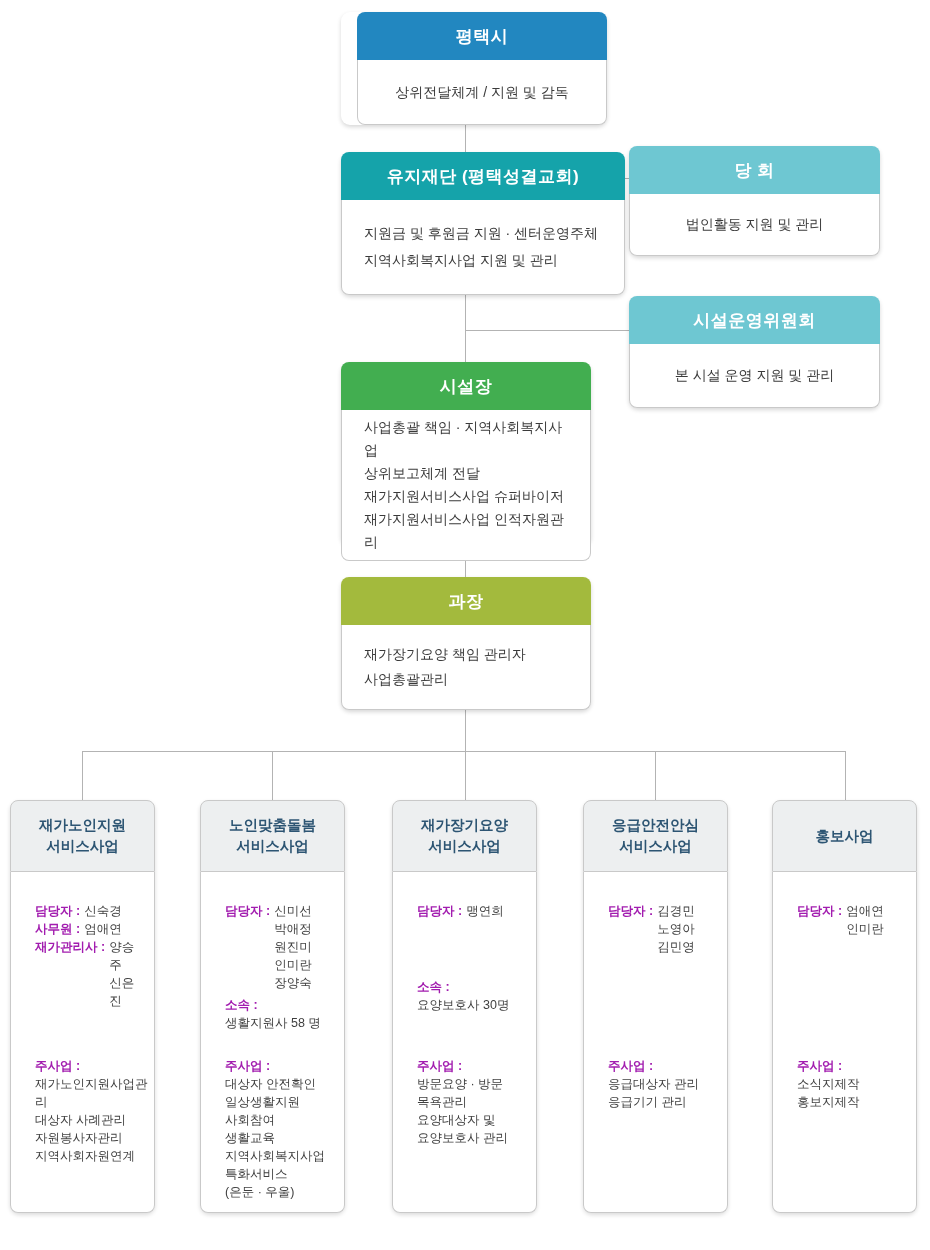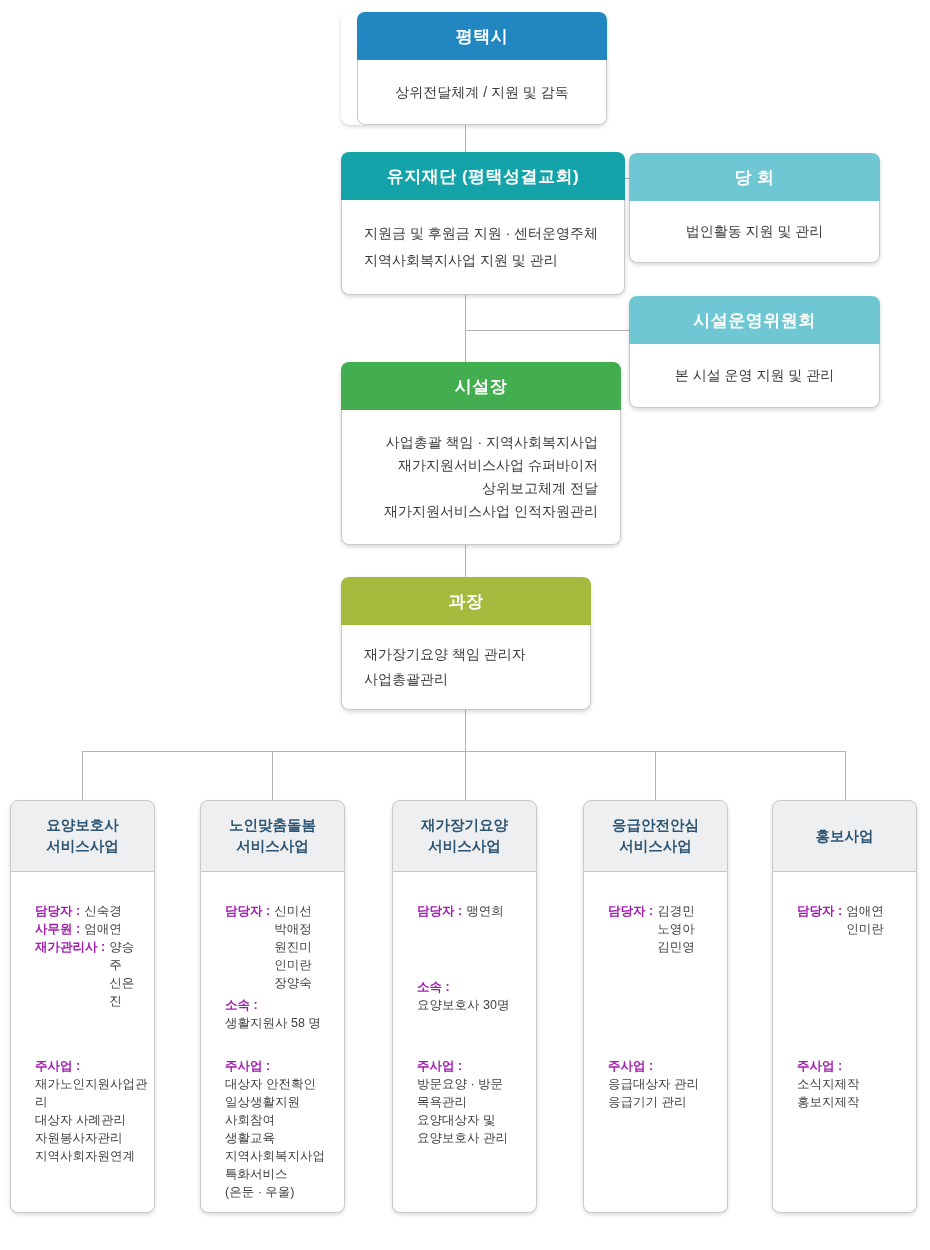--- a/index.html
+++ b/index.html
@@ -83,64 +83,64 @@
   <section class="node" style="left:341px;top:152px;width:284px;height:143px;">
     <header class="node-head head-teal">
       <span>유지재단 (평택성결교회)</span>
     </header>
     <div class="node-body lh27">
       <div class="bline">지원금 및 후원금 지원 · 센터운영주체</div>
       <div class="bline">지역사회복지사업 지원 및 관리</div>
     </div>
   </section>
 
-  <section class="node" style="left:629px;top:153px;width:251px;height:110px;">
+  <section class="node" style="left:629px;top:146px;width:251px;height:110px;">
     <header class="node-head head-lightteal">
       <span>당 회</span>
     </header>
     <div class="node-body center">
       <div class="bline">법인활동 지원 및 관리</div>
     </div>
   </section>
 
   <section class="node" style="left:629px;top:296px;width:251px;height:112px;">
     <header class="node-head head-lightteal">
       <span>시설운영위원회</span>
     </header>
     <div class="node-body center">
       <div class="bline">본 시설 운영 지원 및 관리</div>
     </div>
   </section>
 
-  <section class="node" style="left:341px;top:362px;width:280px;height:183px;text-align:right;">
+  <section class="node" style="left:341px;top:362px;width:250px;height:183px;">
     <header class="node-head head-green">
       <span>시설장</span>
     </header>
     <div class="node-body lh23">
       <div class="bline">사업총괄 책임 · 지역사회복지사업</div>
+      <div class="bline">상위보고체계 전달</div>
       <div class="bline">재가지원서비스사업 슈퍼바이저</div>
-      <div class="bline">상위보고체계 전달</div>
       <div class="bline">재가지원서비스사업 인적자원관리</div>
     </div>
   </section>
 
   <section class="node" style="left:341px;top:577px;width:250px;height:133px;">
     <header class="node-head head-olive">
       <span>과장</span>
     </header>
     <div class="node-body">
       <div class="bline">재가장기요양 책임 관리자</div>
       <div class="bline">사업총괄관리</div>
     </div>
   </section>
 
   <div>
   <section class="dept">
     <header class="dept-head">
-          <div>요양보호사</div>
+          <div>재가노인지원</div>
           <div>서비스사업</div>
         </header>
     <div class="dept-body">
       <div class="roles">
             <div class="role">
               <span class="lab">담당자 :</span>
               <span class="names">
                 <div>신숙경</div>
               </span>
             </div>

